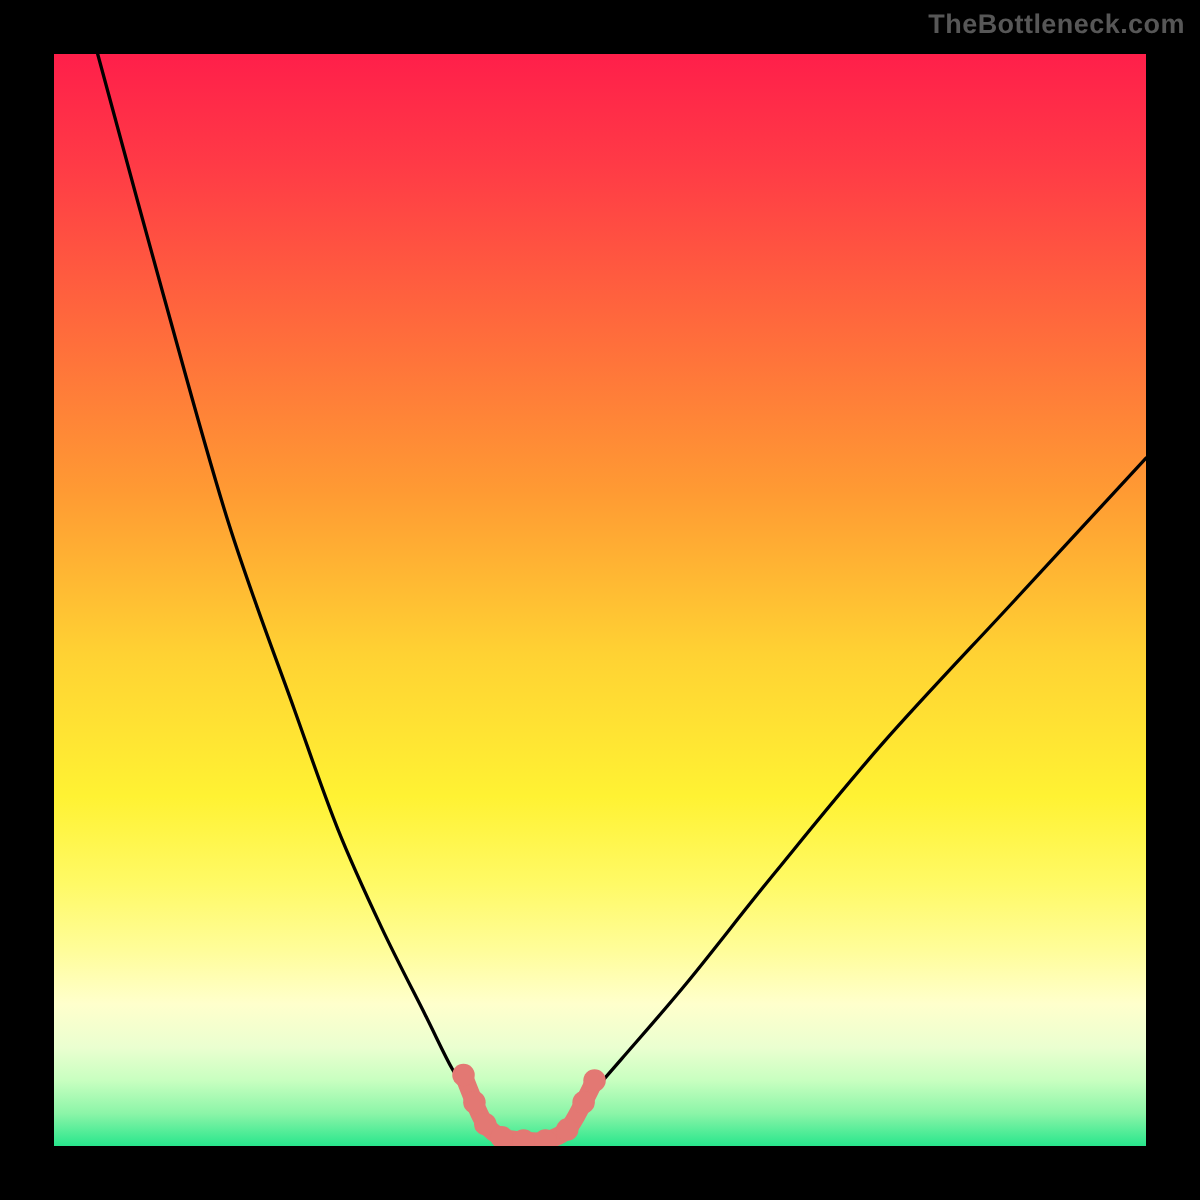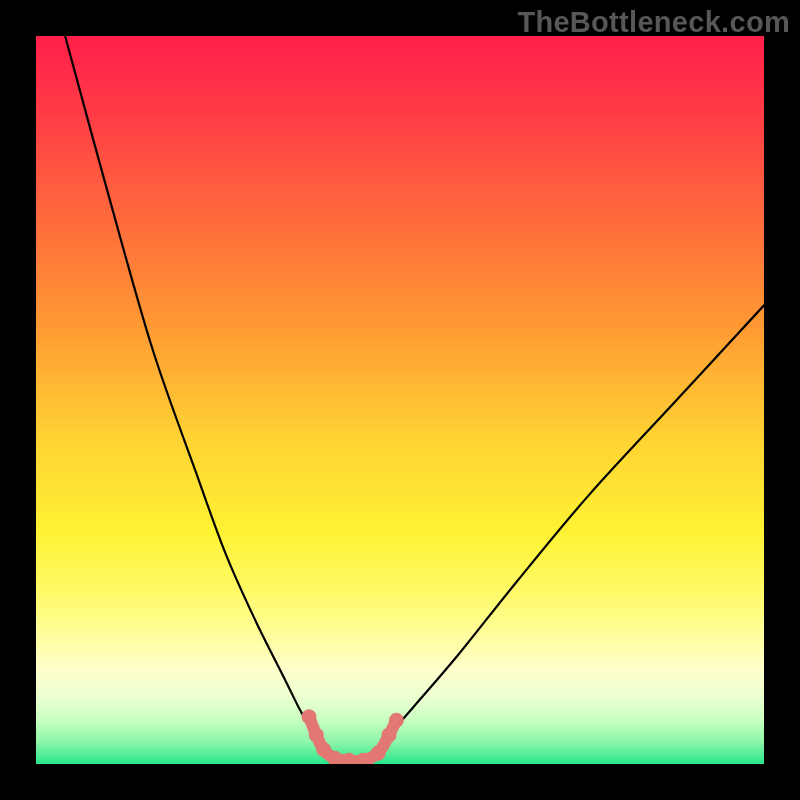--- a/index.html
+++ b/index.html
@@ -52,21 +52,21 @@
     width: 100%;
     height: 100%;
     display: block;
   }
   .watermark {
     position: absolute;
     top: 6px;
     right: 10px;
     letter-spacing: 0.3px;
     color: #575757;
-    font-size: 29px;
+    font-size: 18px;
     font-weight: 600;
     text-align: right;
   }
 </style>
 </head>
 <body>
 
 <div class="frame">
   <div class="watermark">TheBottleneck.com</div>
 

